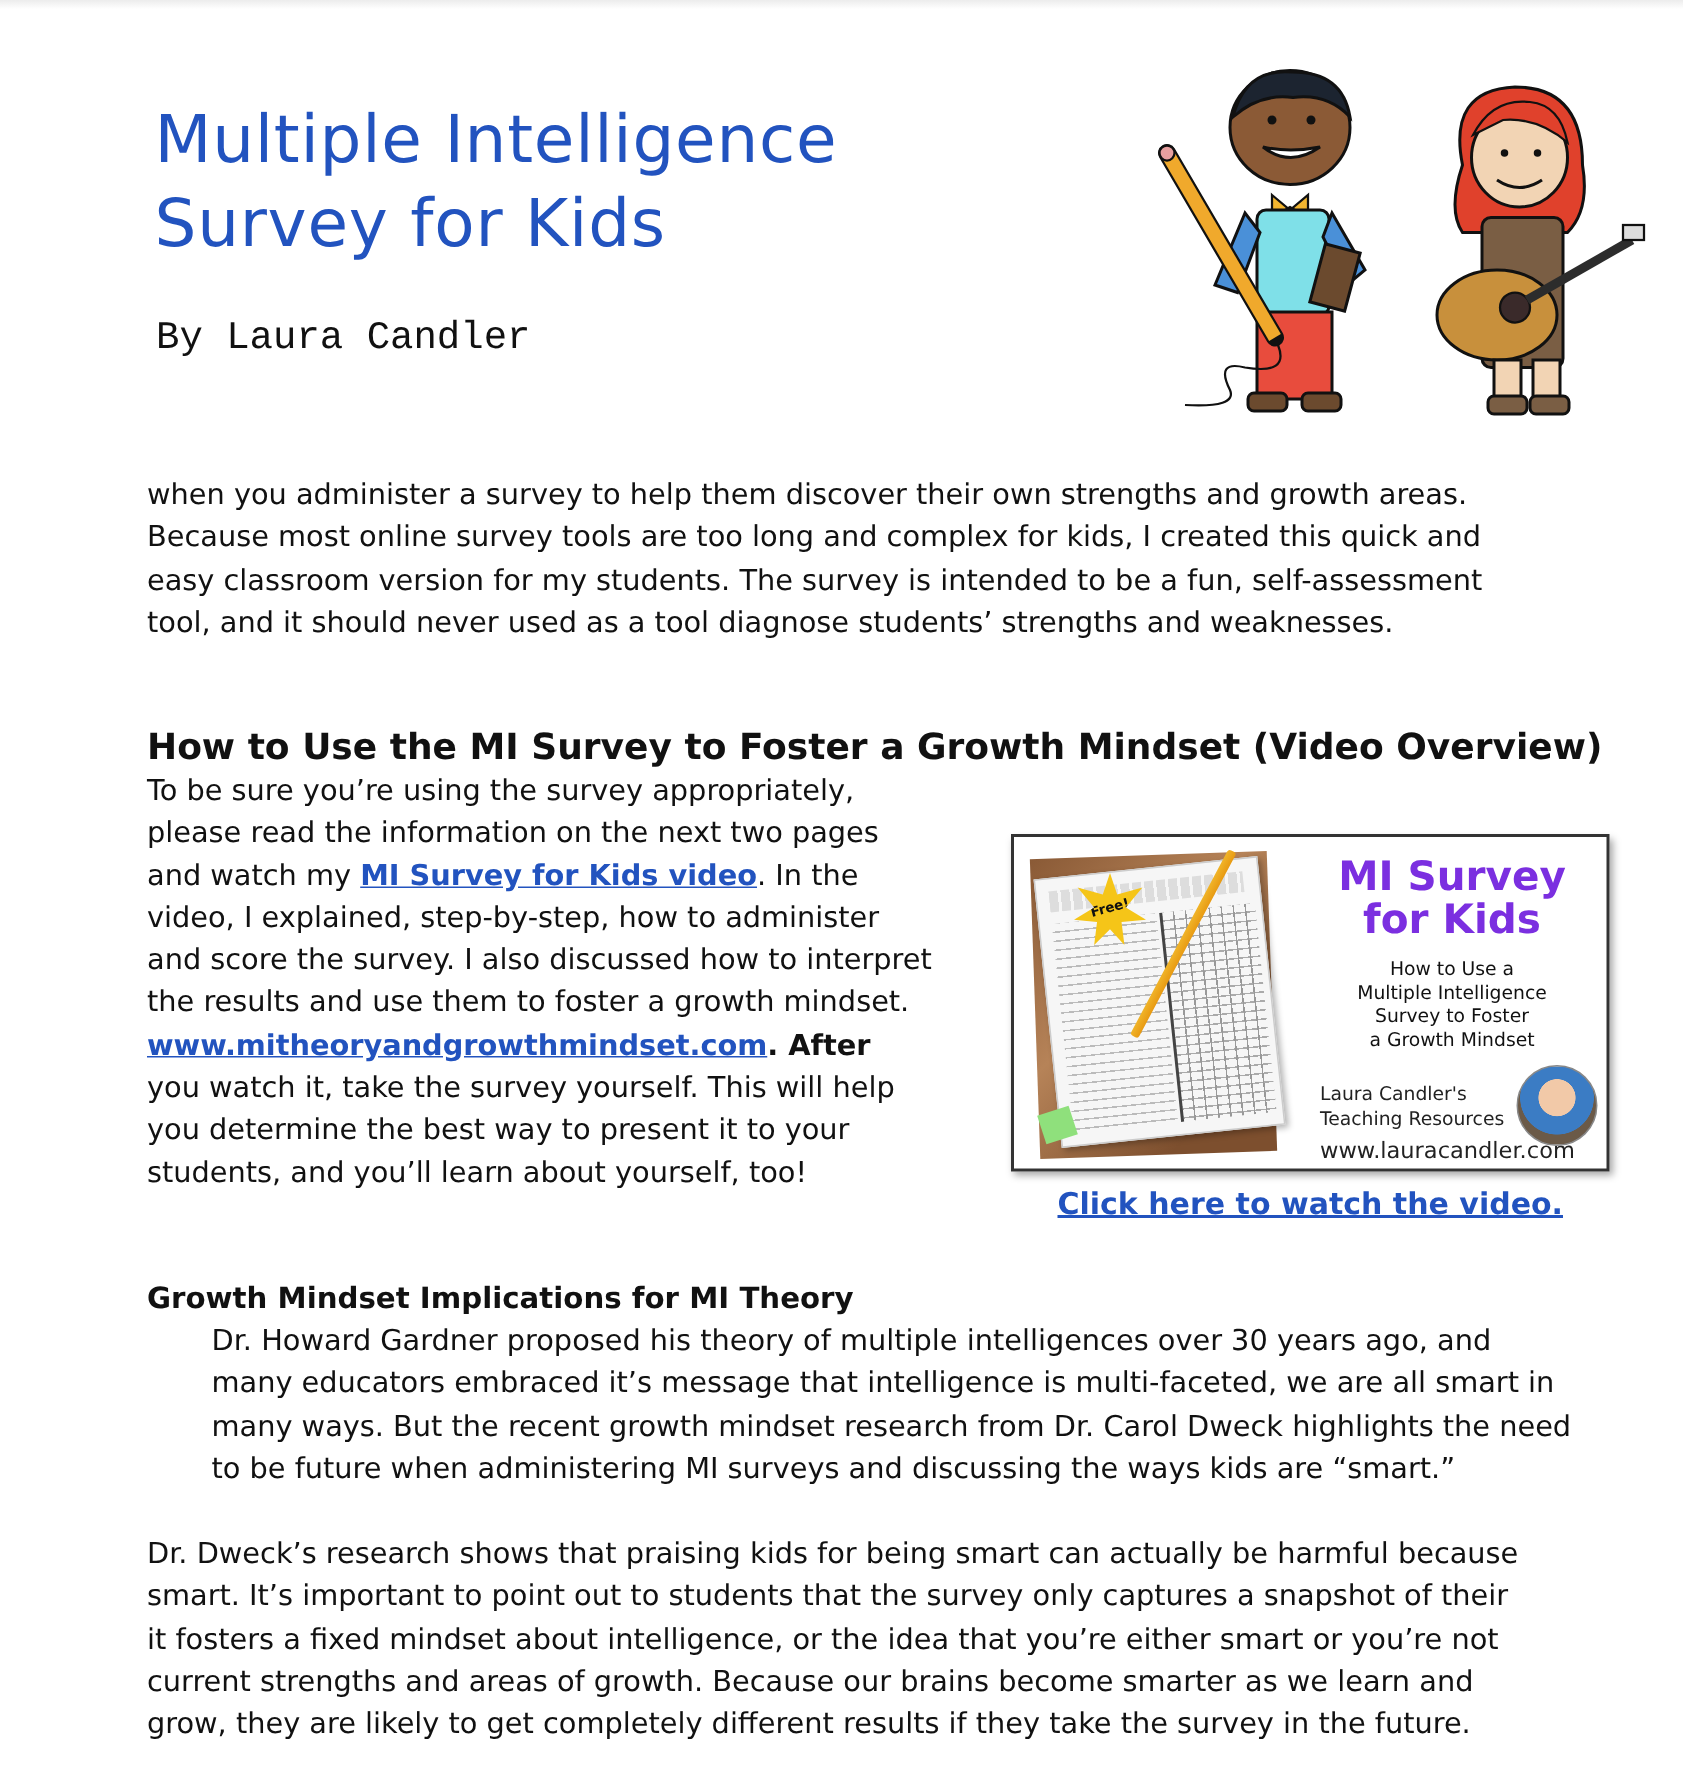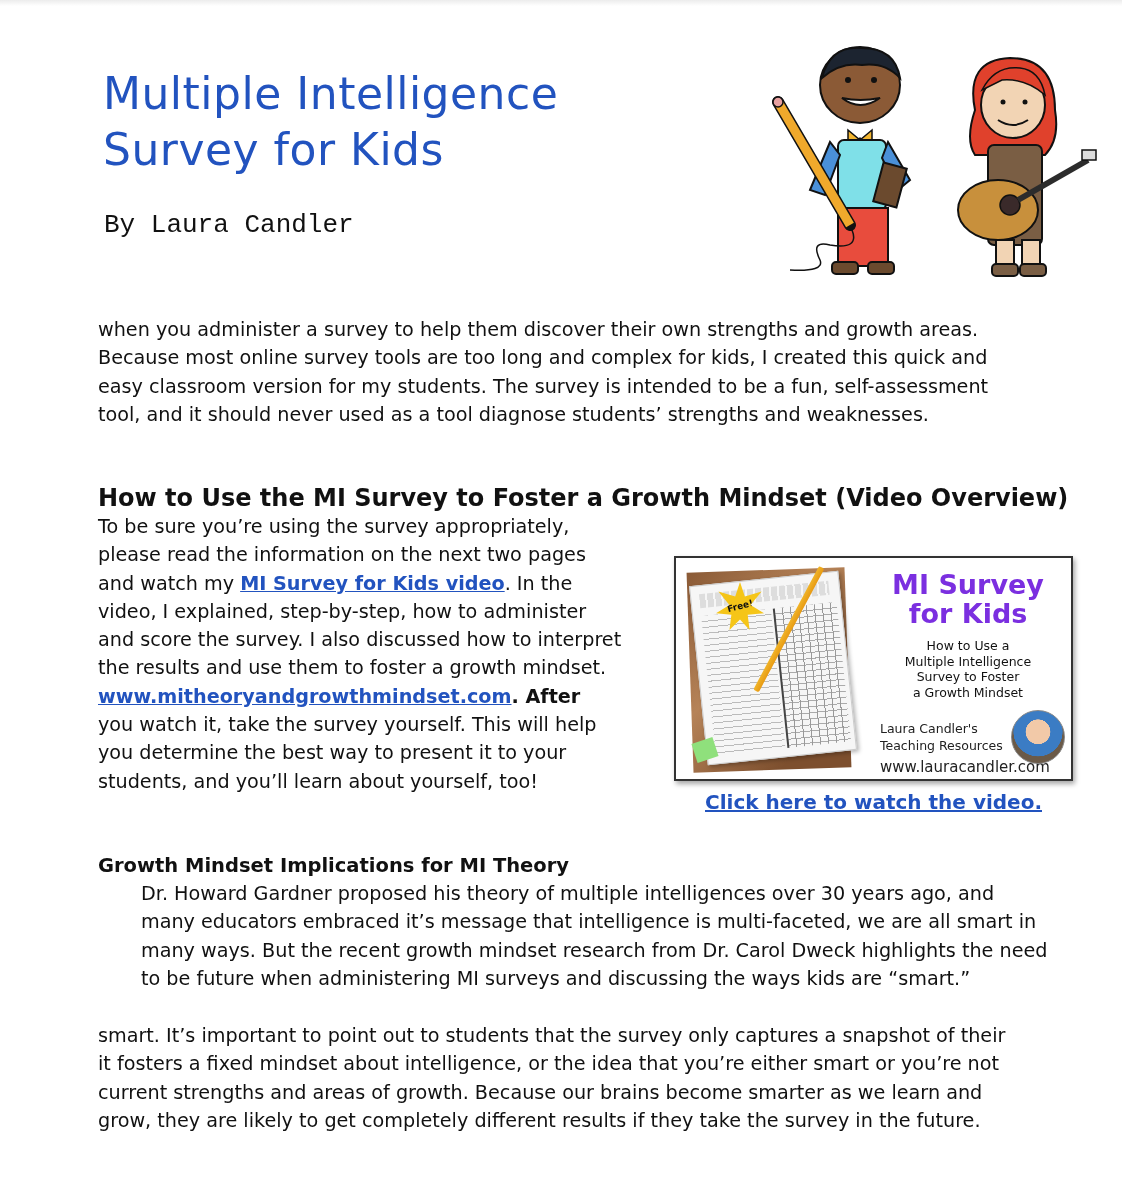--- a/index.html
+++ b/index.html
@@ -171,17 +171,18 @@
 <h2 class="body-text h2">Growth Mindset Implications for MI Theory</h2>
 
 <div class="body-text p3">
   <span class="line">Dr. Howard Gardner proposed his theory of multiple intelligences over 30 years ago, and</span>
   <span class="line">many educators embraced it’s message that intelligence is multi-faceted, we are all smart in</span>
   <span class="line">many ways. But the recent growth mindset research from Dr. Carol Dweck highlights the need</span>
   <span class="line">to be future when administering MI surveys and discussing the ways kids are “smart.”</span>
 </div>
 
 <div class="body-text p4">
+  <span class="line">Dr. Dweck’s research shows that praising kids for being smart can actually be harmful because</span>
   <span class="line">smart. It’s important to point out to students that the survey only captures a snapshot of their</span>
   <span class="line">it fosters a fixed mindset about intelligence, or the idea that you’re either smart or you’re not</span>
   <span class="line">current strengths and areas of growth. Because our brains become smarter as we learn and</span>
   <span class="line">grow, they are likely to get completely different results if they take the survey in the future.</span>
 </div>
 
 </body></html>

